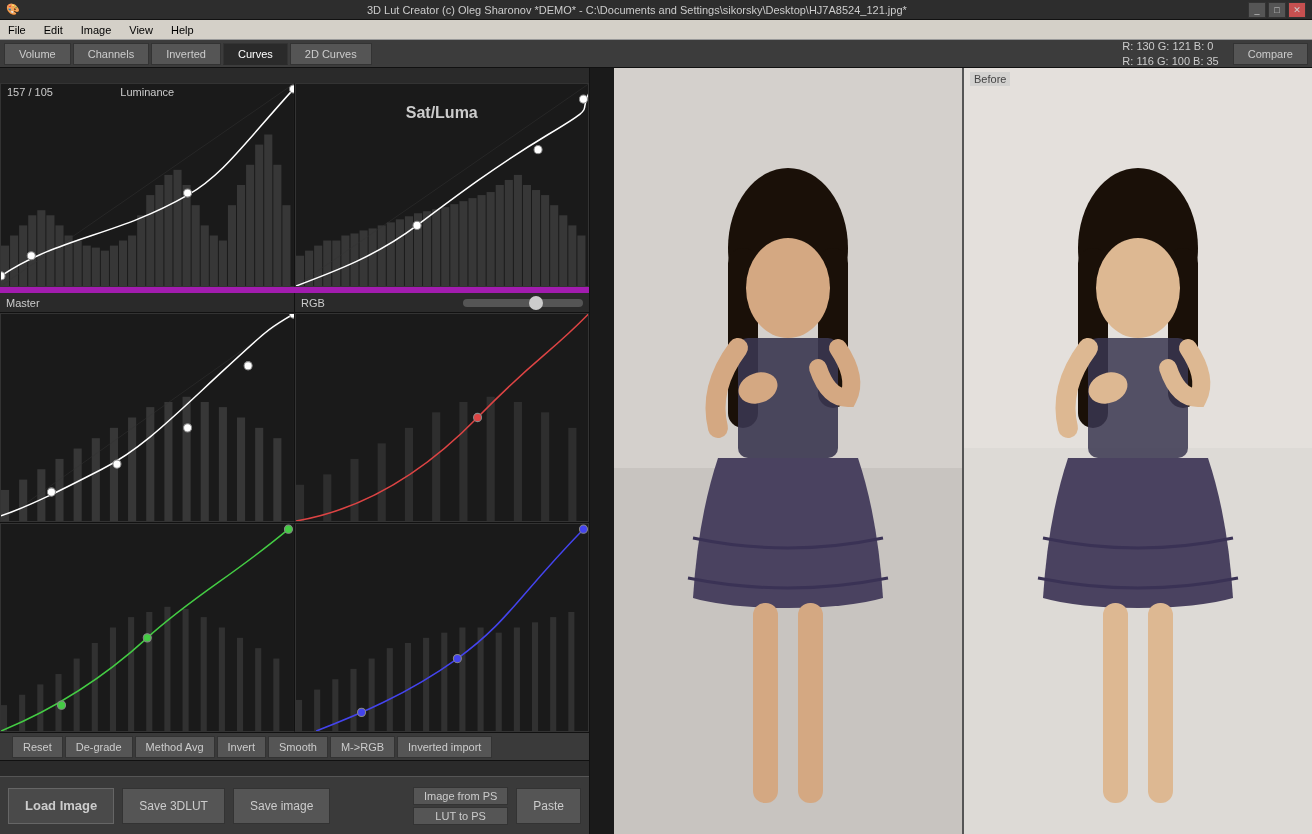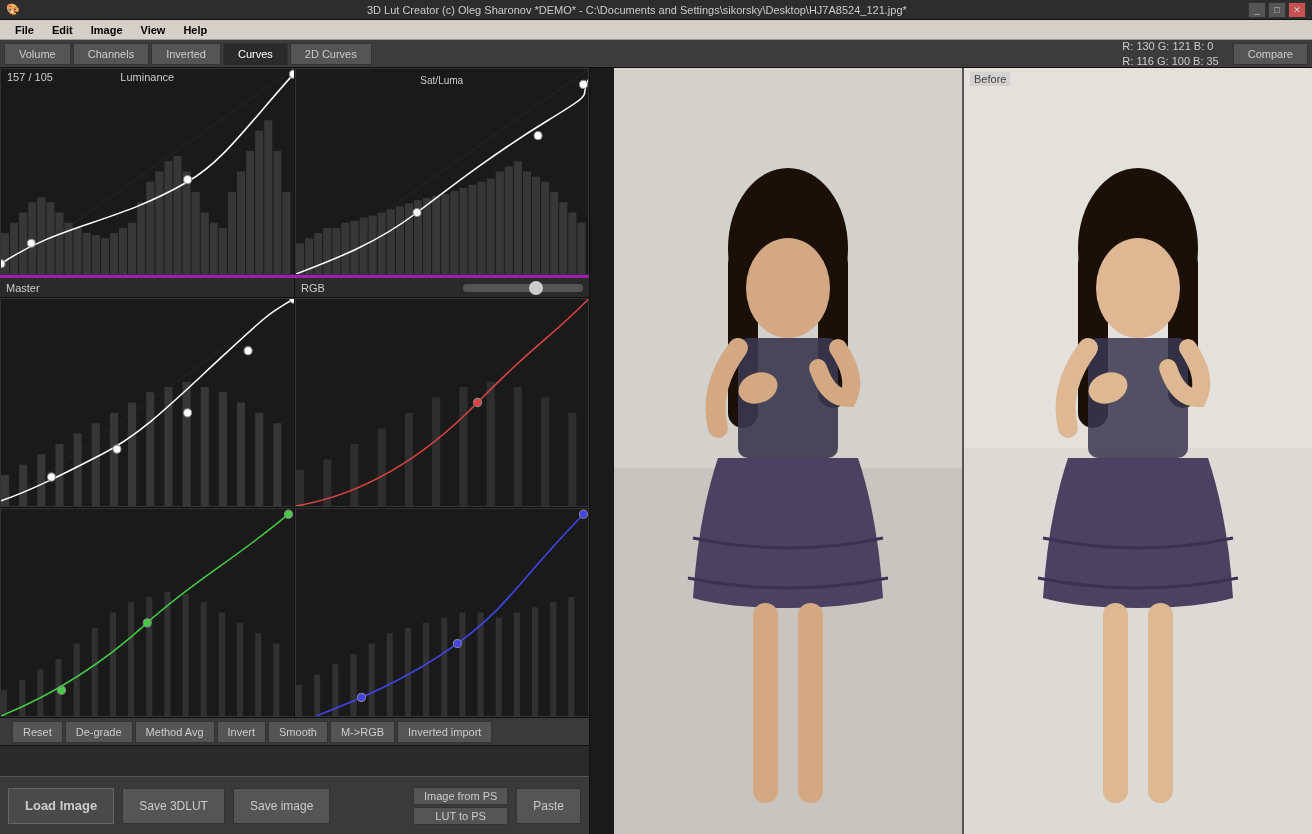--- a/index.html
+++ b/index.html
@@ -32,24 +32,23 @@
       display: flex; align-items: center; justify-content: center;
       font-size: 9px; color: #ccc; cursor: pointer;
     }
 
     
     #menubar {
       background: #d4d0c8;
       height: 20px;
       display: flex;
       align-items: center;
-      padding: 0 7px;
+      padding: 0 0;
       gap: 2px;
       border-bottom: 1px solid #999;
-      font-weight: bold;
     }
     .menu-item {
       padding: 1px 8px;
       font-size: 11px;
       color: #000;
       cursor: pointer;
     }
 
     
     #toolbar {
@@ -105,21 +104,22 @@
       background: #2a2a2a;
       display: flex;
       flex-direction: column;
       border-right: 1px solid #111;
     }
 
     
     #curves-top {
       display: flex;
       height: 210px;
-      border-bottom: 3px solid #a21caf;
+      border-bottom: 6px solid #a21caf;
+      margin-top: 15px;
     }
 
     .curve-panel {
       flex: 1;
       background: #1e1e1e;
       border: 1px solid #333;
       position: relative;
       overflow: hidden;
     }
     .curve-panel canvas, .curve-panel svg {
@@ -362,21 +362,21 @@
           <path d="M 0 190 C 30 170, 60 160, 90 150 S 150 130, 185 110 S 240 60, 290 5" stroke="white" stroke-width="1.5" fill="none"></path>
 
           <circle cx="30" cy="170" r="4" fill="white" stroke="#888" stroke-width="1"></circle>
           <circle cx="185" cy="108" r="4" fill="white" stroke="#888" stroke-width="1"></circle>
           <circle cx="290" cy="5" r="4" fill="white" stroke="#888" stroke-width="1"></circle>
           <circle cx="0" cy="190" r="4" fill="white" stroke="#888" stroke-width="1"></circle>
         </svg>
       </div>
 
       <div class="curve-panel" id="panel-satluma" style="position:relative;">
-        <div style="position:absolute;top:6px;left:50%;transform:translateX(-50%);font-size:10px;color:#ccc;z-index:3;white-space:nowrap;">Sat/Luma</div>
+        <div style="position:absolute;top:20px;left:50%;transform:translateX(-50%);font-size:16px;color:#ccc;z-index:3;white-space:nowrap;font-weight:bold;">Sat/Luma</div>
         <svg class="curve-svg" viewBox="0 0 290 200" preserveAspectRatio="none">
           <rect x="0" y="0" width="290" height="200" fill="#1a1a1a"></rect>
           <g opacity="0.5" fill="#555">
             <rect x="0" y="170" width="8" height="30"></rect>
             <rect x="9" y="165" width="8" height="35"></rect>
             <rect x="18" y="160" width="8" height="40"></rect>
             <rect x="27" y="155" width="8" height="45"></rect>
             <rect x="36" y="155" width="8" height="45"></rect>
             <rect x="45" y="150" width="8" height="50"></rect>
             <rect x="54" y="148" width="8" height="52"></rect>

